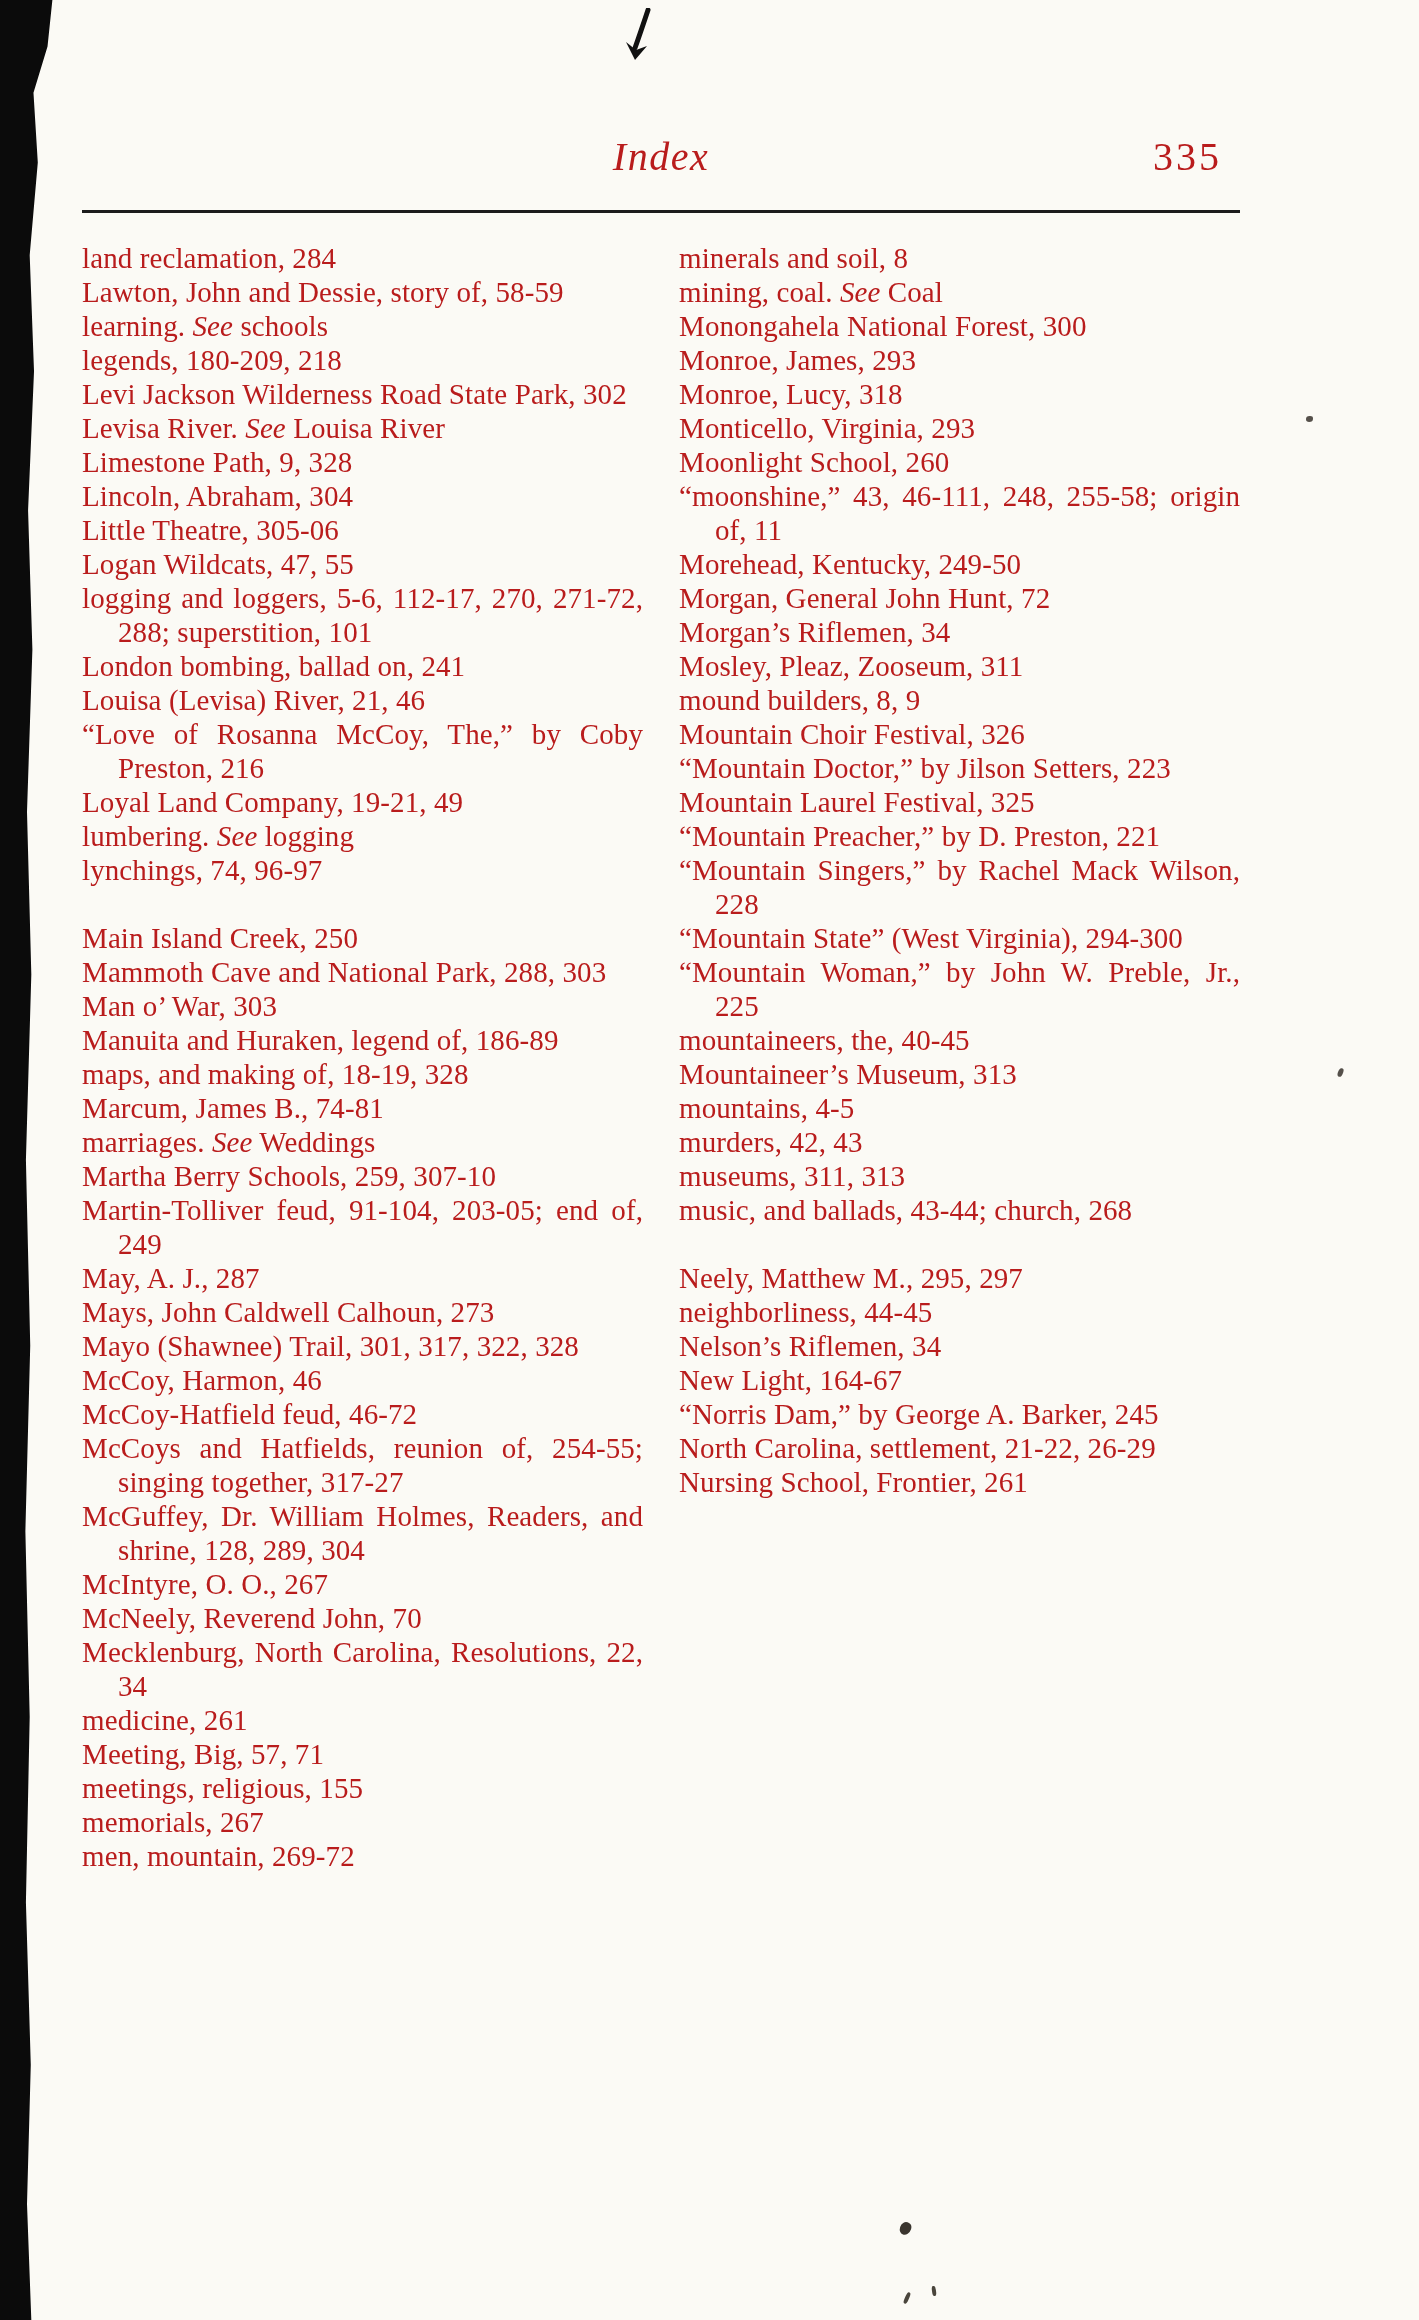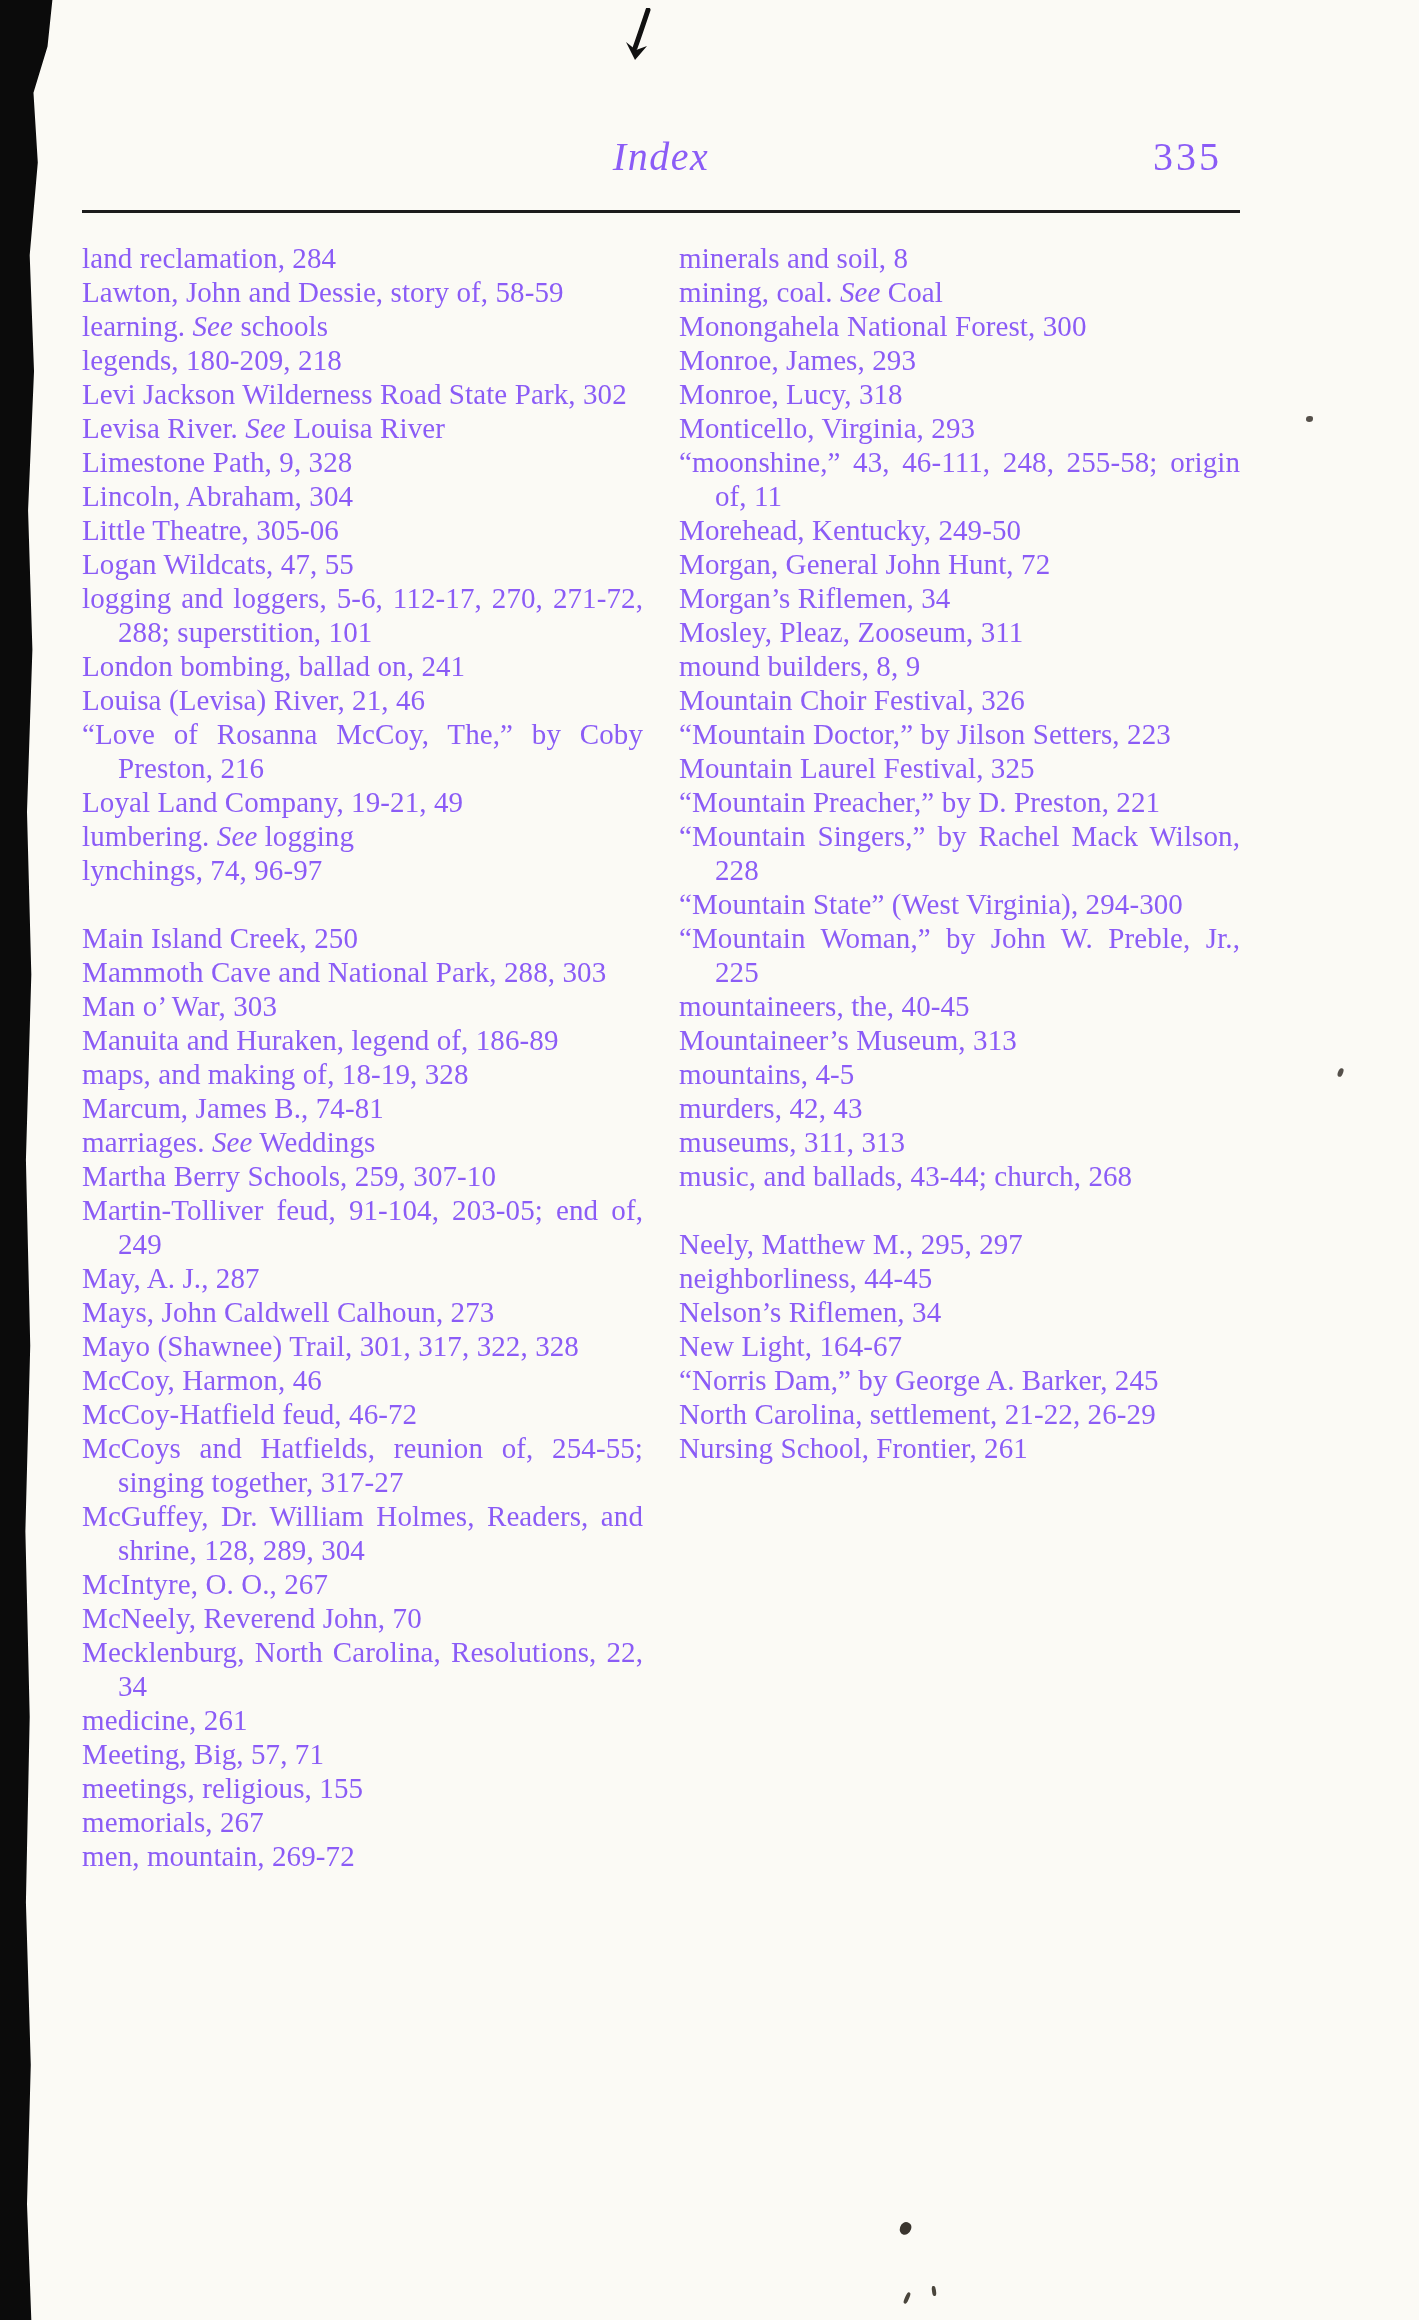--- a/index.html
+++ b/index.html
@@ -7,21 +7,21 @@
   body {
     font-family: "Liberation Serif", serif;
     background: #e8e6e0;
   }
   .page {
     position: relative;
     width: 1419px;
     height: 2320px;
     background: #fbfaf5;
     overflow: hidden;
-    color: #8b5cf6;
+    color: #b91c1c;
   }
   
   .binding {
     position: absolute;
     left: 0; top: 0;
     width: 54px; height: 100%;
     background: #0b0b0b;
     clip-path: polygon(0 0, 97% 0, 88% 2%, 62% 4%, 70% 7%, 55% 11%, 63% 16%, 52% 22%,
                        60% 28%, 50% 35%, 58% 42%, 48% 50%, 56% 58%, 47% 66%,
                        55% 74%, 48% 82%, 57% 89%, 50% 95%, 58% 100%, 0 100%);
@@ -161,20 +161,21 @@
           </div>
         </div>
       <div class="col">
           <div class="group">
             <div class="entry">minerals and soil, 8</div>
             <div class="entry">mining, coal. <i>See</i> Coal</div>
             <div class="entry">Monongahela National Forest, 300</div>
             <div class="entry">Monroe, James, 293</div>
             <div class="entry">Monroe, Lucy, 318</div>
             <div class="entry">Monticello, Virginia, 293</div>
+            <div class="entry">Moonlight School, 260</div>
             <div class="entry">“moonshine,” 43, 46-111, 248, 255-58; origin of, 11</div>
             <div class="entry">Morehead, Kentucky, 249-50</div>
             <div class="entry">Morgan, General John Hunt, 72</div>
             <div class="entry">Morgan’s Riflemen, 34</div>
             <div class="entry">Mosley, Pleaz, Zooseum, 311</div>
             <div class="entry">mound builders, 8, 9</div>
             <div class="entry">Mountain Choir Festival, 326</div>
             <div class="entry">“Mountain Doctor,” by Jilson Setters, 223</div>
             <div class="entry">Mountain Laurel Festival, 325</div>
             <div class="entry">“Mountain Preacher,” by D. Preston, 221</div>

